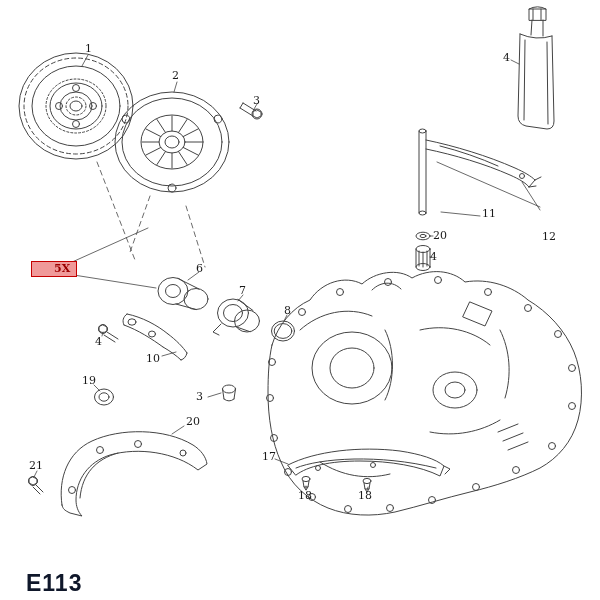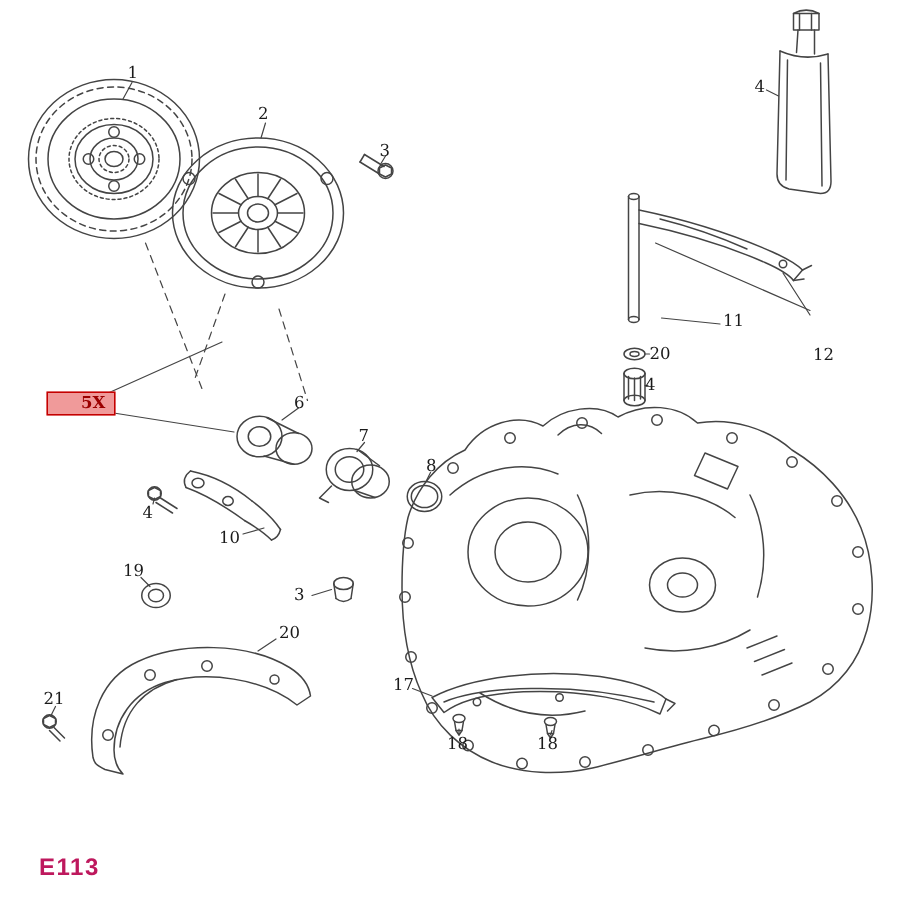--- a/index.html
+++ b/index.html
@@ -27,24 +27,24 @@
     font-weight: bold;
     padding: 1px 6px;
     font-size: 11px;
     line-height: 12px;
   }
   .diagram-code {
     position: absolute;
     left: 26px;
     top: 570px;
     font-family: "Liberation Sans", sans-serif;
-    font-size: 16px;
+    font-size: 23px;
     font-weight: bold;
     letter-spacing: 1px;
-    color: #be185d;
+    color: #0f172a;
   }
 </style>
 </head>
 <body>
 
 <div class="stage">
 
   <svg class="art" width="600" height="600" viewBox="0 0 600 600">
     <g fill="none" stroke="#444444" stroke-width="1" stroke-linecap="round" stroke-linejoin="round">
 

